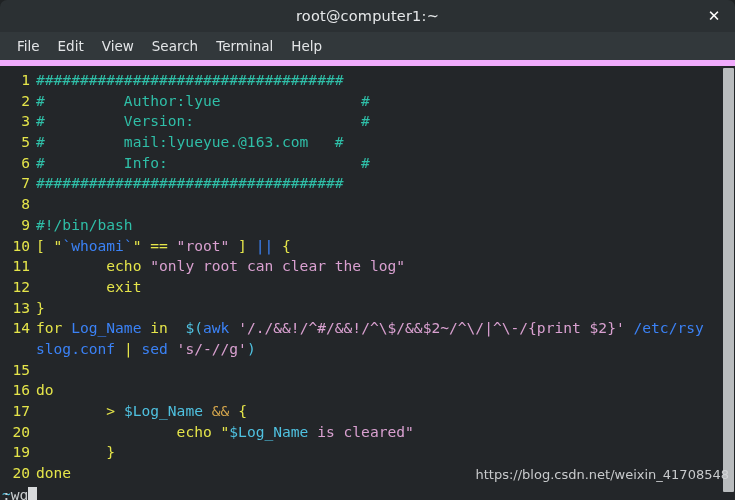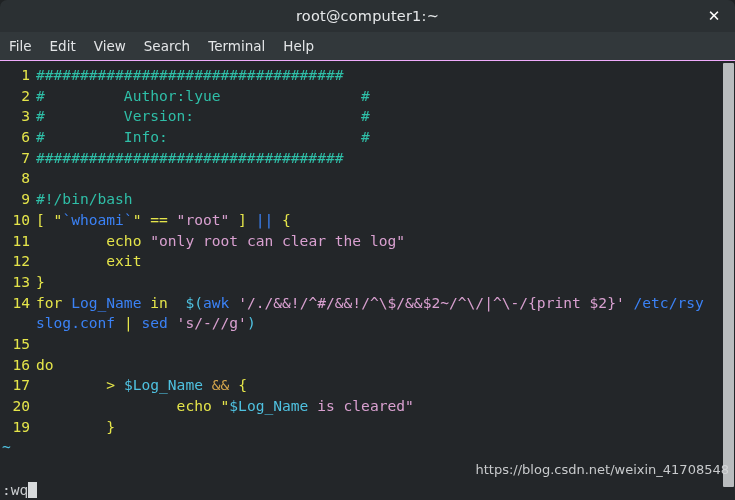--- a/index.html
+++ b/index.html
@@ -56,21 +56,22 @@
     font-weight: bold;
     cursor: pointer;
   }
 
   
   .menubar {
     height: 28px;
     background: #32383b;
     display: flex;
     align-items: center;
-    border-bottom: 1px solid #f0abfc;
+    padding-left: 8px;
+    border-bottom: 6px solid #f0abfc;
   }
   .menu-item {
     color: #e3e5e7;
     font-family: "DejaVu Sans", sans-serif;
     font-size: 13.5px;
     padding: 2px 9px;
     cursor: pointer;
     user-select: none;
   }
 
@@ -194,35 +195,37 @@
     <div class="menu-item">Search</div>
     <div class="menu-item">Terminal</div>
     <div class="menu-item">Help</div>
   </div>
 
   <div class="term">
     <div class="term-inner" id="code-area">
         <div class="row"><span class="ln">1</span><span class="c-comment">###################################</span></div>
         <div class="row"><span class="ln">2</span><span class="c-comment">#         Author:lyue                #</span></div>
         <div class="row"><span class="ln">3</span><span class="c-comment">#         Version:                   #</span></div>
+        <div class="row"><span class="ln">5</span><span class="c-comment">#         mail:lyueyue.@163.com   #</span></div>
         <div class="row"><span class="ln">6</span><span class="c-comment">#         Info:                      #</span></div>
         <div class="row"><span class="ln">7</span><span class="c-comment">###################################</span></div>
         <div class="row"><span class="ln">8</span><span class="c-plain"></span></div>
         <div class="row"><span class="ln">9</span><span class="c-comment">#!/bin/bash</span></div>
         <div class="row"><span class="ln">10</span><span class="c-op">[ </span><span class="c-kw">"</span><span class="c-plain">`whoami`</span><span class="c-kw">" </span><span class="c-kw">== </span><span class="c-str">"root"</span><span class="c-op"> ] </span><span class="c-plain">|| </span><span class="c-kw">{</span></div>
         <div class="row"><span class="ln">11</span><span class="c-plain">        </span><span class="c-kw">echo </span><span class="c-str">"only root can clear the log"</span></div>
         <div class="row"><span class="ln">12</span><span class="c-plain">        </span><span class="c-kw">exit</span></div>
         <div class="row"><span class="ln">13</span><span class="c-kw">}</span></div>
         <div class="row"><span class="ln">14</span><span class="c-kw">for </span><span class="c-plain">Log_Name </span><span class="c-kw">in </span><span class="c-plain"> </span><span class="c-var">$(</span><span class="c-plain">awk </span><span class="c-str">'/./&amp;&amp;!/^#/&amp;&amp;!/^\$/&amp;&amp;$2~/^\/|^\-/{print $2}'</span><span class="c-plain"> /etc/rsy</span></div>
         <div class="row"><span class="ln blank"> </span><span class="c-plain">slog.conf </span><span class="c-kw">| </span><span class="c-plain">sed </span><span class="c-str">'s/-//g'</span><span class="c-var">)</span></div>
         <div class="row"><span class="ln">15</span><span class="c-plain"></span></div>
         <div class="row"><span class="ln">16</span><span class="c-kw">do</span></div>
         <div class="row"><span class="ln">17</span><span class="c-plain">        </span><span class="c-kw">&gt; </span><span class="c-var">$Log_Name</span><span class="c-plain"> </span><span class="c-amp">&amp;&amp;</span><span class="c-plain"> </span><span class="c-kw">{</span></div>
         <div class="row"><span class="ln">20</span><span class="c-plain">                </span><span class="c-kw">echo </span><span class="c-kw">"</span><span class="c-var">$Log_Name</span><span class="c-str"> is cleared"</span></div>
         <div class="row"><span class="ln">19</span><span class="c-plain">        </span><span class="c-kw">}</span></div>
+        <div class="row"><span class="ln">20</span><span class="c-kw">done</span></div>
       </div>
     <div id="tilde-area">
         <div class="tilde">~</div>
       </div>
 
     <div class="scrollbar-track">
       <div class="scrollbar-thumb"></div>
     </div>
 
     <div class="watermark">https://blog.csdn.net/weixin_41708548</div>

